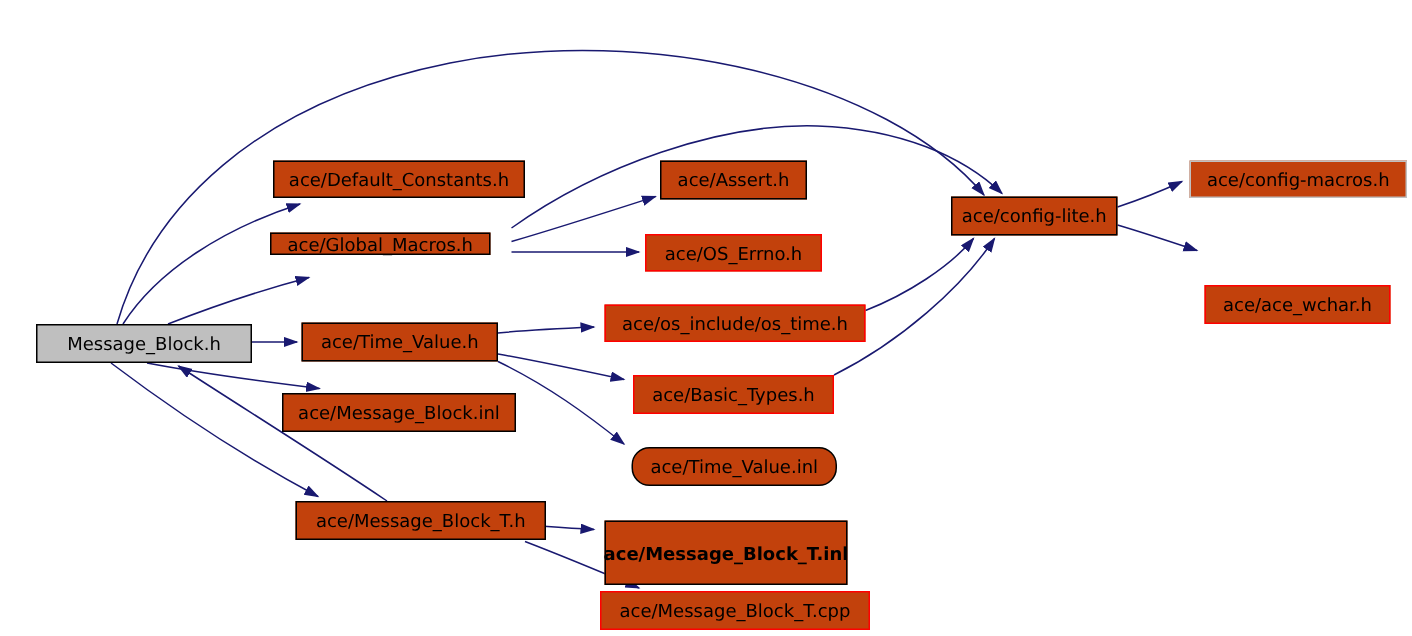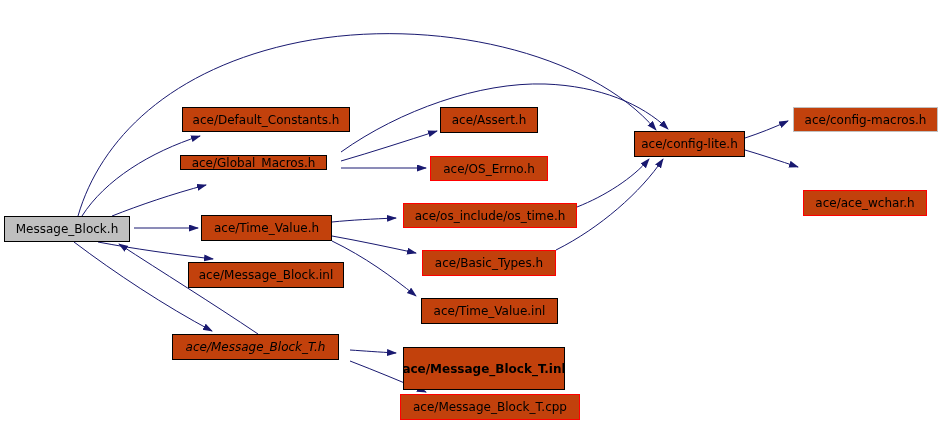--- a/index.html
+++ b/index.html
@@ -52,30 +52,30 @@
         <path class="edge" d="M332,241 C365,257 391,276 416,296" marker-end="url(#arrow)"></path>
         <path class="edge" d="M577,207 C605,196 633,178 649,159" marker-end="url(#arrow)"></path>
         <path class="edge" d="M556,250 C600,228 641,192 663,159" marker-end="url(#arrow)"></path>
         <path class="edge" d="M745,138 C760,133 773,128 788,121" marker-end="url(#arrow)"></path>
         <path class="edge" d="M745,150 C762,155 780,161 798,167" marker-end="url(#arrow)"></path>
         <path class="edge" d="M350,350 C365,351 378,352 396,353" marker-end="url(#arrow)"></path>
         <path class="edge" d="M350,361 C376,371 400,381 426,392" marker-end="url(#arrow)"></path>
       </g>
   </svg>
   <div id="nodes">
-      <div class="node b-black root" style="left: 4px; top: 216px; width: 126px; height: 26px;">Message_Block.h</div>
+      <div class="node b-black root" style="left: 24px; top: 216px; width: 144px; height: 26px;">Message_Block.h</div>
       <div class="node b-black" style="left: 182px; top: 107px; width: 168px; height: 25px;">ace/Default_Constants.h</div>
       <div class="node b-black" style="left: 180px; top: 155px; width: 147px; height: 15px; text-align: right;">ace/Global_Macros.h</div>
       <div class="node b-black" style="left: 440px; top: 107px; width: 98px; height: 26px;">ace/Assert.h</div>
       <div class="node b-red" style="left: 430px; top: 156px; width: 118px; height: 25px;">ace/OS_Errno.h</div>
       <div class="node b-black" style="left: 634px; top: 131px; width: 111px; height: 26px;">ace/config-lite.h</div>
       <div class="node b-gray" style="left: 793px; top: 107px; width: 145px; height: 25px;">ace/config-macros.h</div>
       <div class="node b-red" style="left: 803px; top: 154px; width: 124px; height: 26px; margin-top: 36px;">ace/ace_wchar.h</div>
       <div class="node b-black" style="left: 201px; top: 215px; width: 131px; height: 26px;">ace/Time_Value.h</div>
       <div class="node b-red" style="left: 403px; top: 203px; width: 174px; height: 25px;">ace/os_include/os_time.h</div>
       <div class="node b-red" style="left: 422px; top: 250px; width: 134px; height: 26px;">ace/Basic_Types.h</div>
       <div class="node b-black" style="left: 188px; top: 262px; width: 156px; height: 26px;">ace/Message_Block.inl</div>
-      <div class="node b-black" style="left: 421px; top: 298px; width: 137px; height: 26px;">ace/Time_Value.inl</div>
-      <div class="node b-black" style="left: 172px; top: 334px; width: 167px; height: 26px; font-style: italic;">ace/Message_Block_T.h</div>
+      <div class="node b-black" style="left: 421px; top: 298px; width: 137px; height: 26px; border-radius: 12px;">ace/Time_Value.inl</div>
+      <div class="node b-black" style="left: 197px; top: 334px; width: 167px; height: 26px;">ace/Message_Block_T.h</div>
       <div class="node b-black" style="left: 403px; top: 347px; width: 162px; height: 43px; font-weight: bold;">ace/Message_Block_T.inl</div>
       <div class="node b-red" style="left: 400px; top: 394px; width: 180px; height: 26px;">ace/Message_Block_T.cpp</div>
     </div>
 </div>
 
 </body></html>

